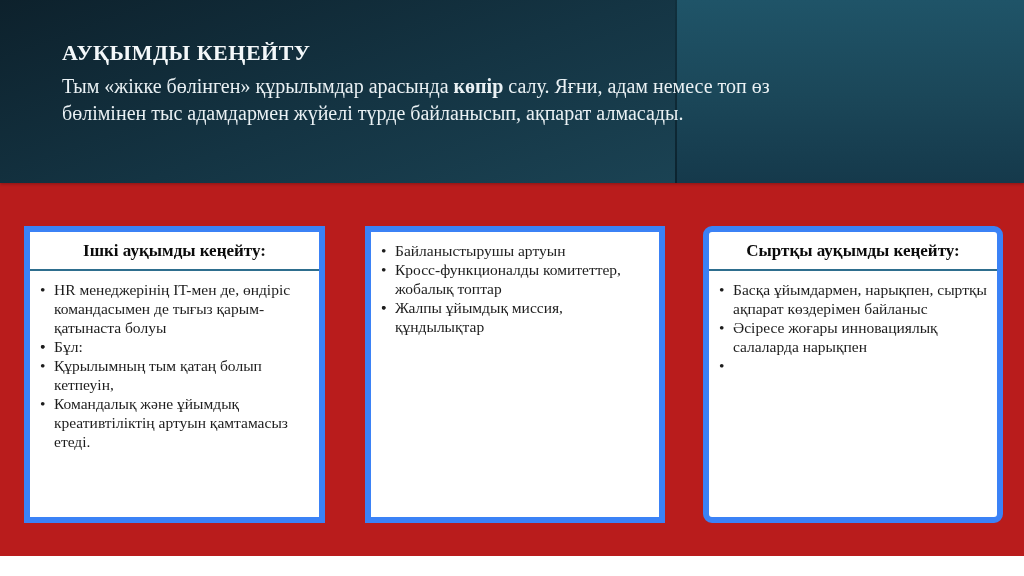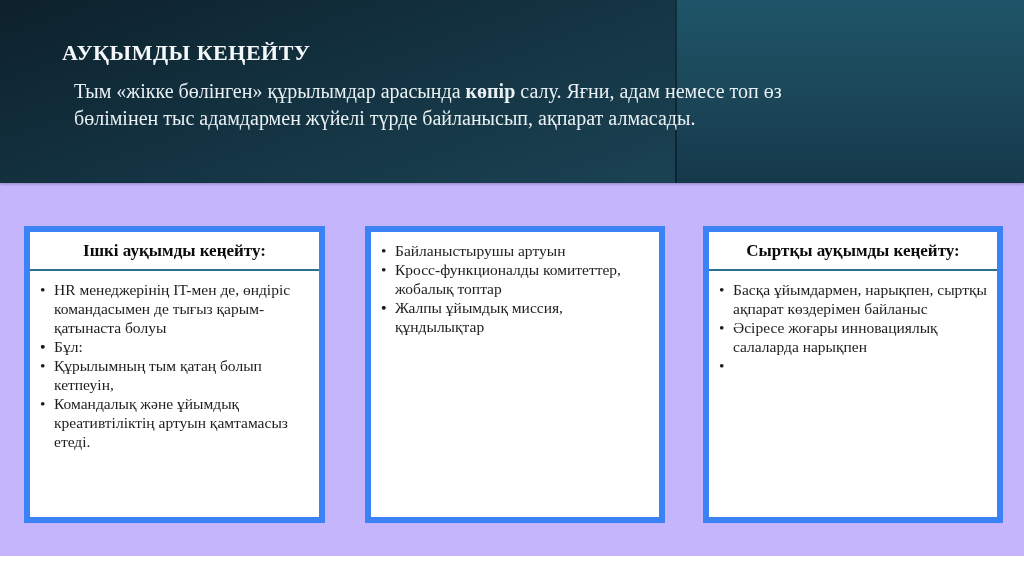--- a/index.html
+++ b/index.html
@@ -4,21 +4,21 @@
 <style>
   html, body {
     margin: 0;
     padding: 0;
     background: #ffffff;
   }
   .slide {
     position: relative;
     width: 1024px;
     height: 556px;
-    background: #c4b5fd;
+    background: #b91c1c;
     overflow: hidden;
     font-family: "Liberation Serif", "DejaVu Serif", serif;
   }
 
   
   .band {
     position: absolute;
     top: 0; left: 0;
     width: 1024px;
     height: 183px;
@@ -43,39 +43,39 @@
   }
   .slide-title {
     margin: 0 0 7px 0;
     font-size: 22px;
     font-weight: bold;
     letter-spacing: 0.5px;
     color: #f4f8fa;
     line-height: 26px;
   }
   .slide-intro {
-    margin: 12px;
+    margin: 0;
     font-size: 20px;
     line-height: 27px;
     color: #eaf1f4;
   }
   .slide-intro b { font-weight: bold; }
 
   
   .box {
     position: absolute;
     top: 226px;
     height: 297px;
     background: #ffffff;
     border: 6px solid #3b82f6;
     box-sizing: border-box;
   }
   .box-1 { left: 24px;  width: 301px; }
   .box-2 { left: 365px; width: 300px; }
-  .box-3 { left: 703px; width: 300px; }
+  .box-3 { left: 703px; width: 300px; border-radius: 9px; }
 
   .box-header {
     height: 37px;
     border-bottom: 2px solid #2e6e8e;
     display: flex;
     align-items: center;
     justify-content: center;
     font-size: 17px;
     font-weight: bold;
     color: #0b0b0b;

